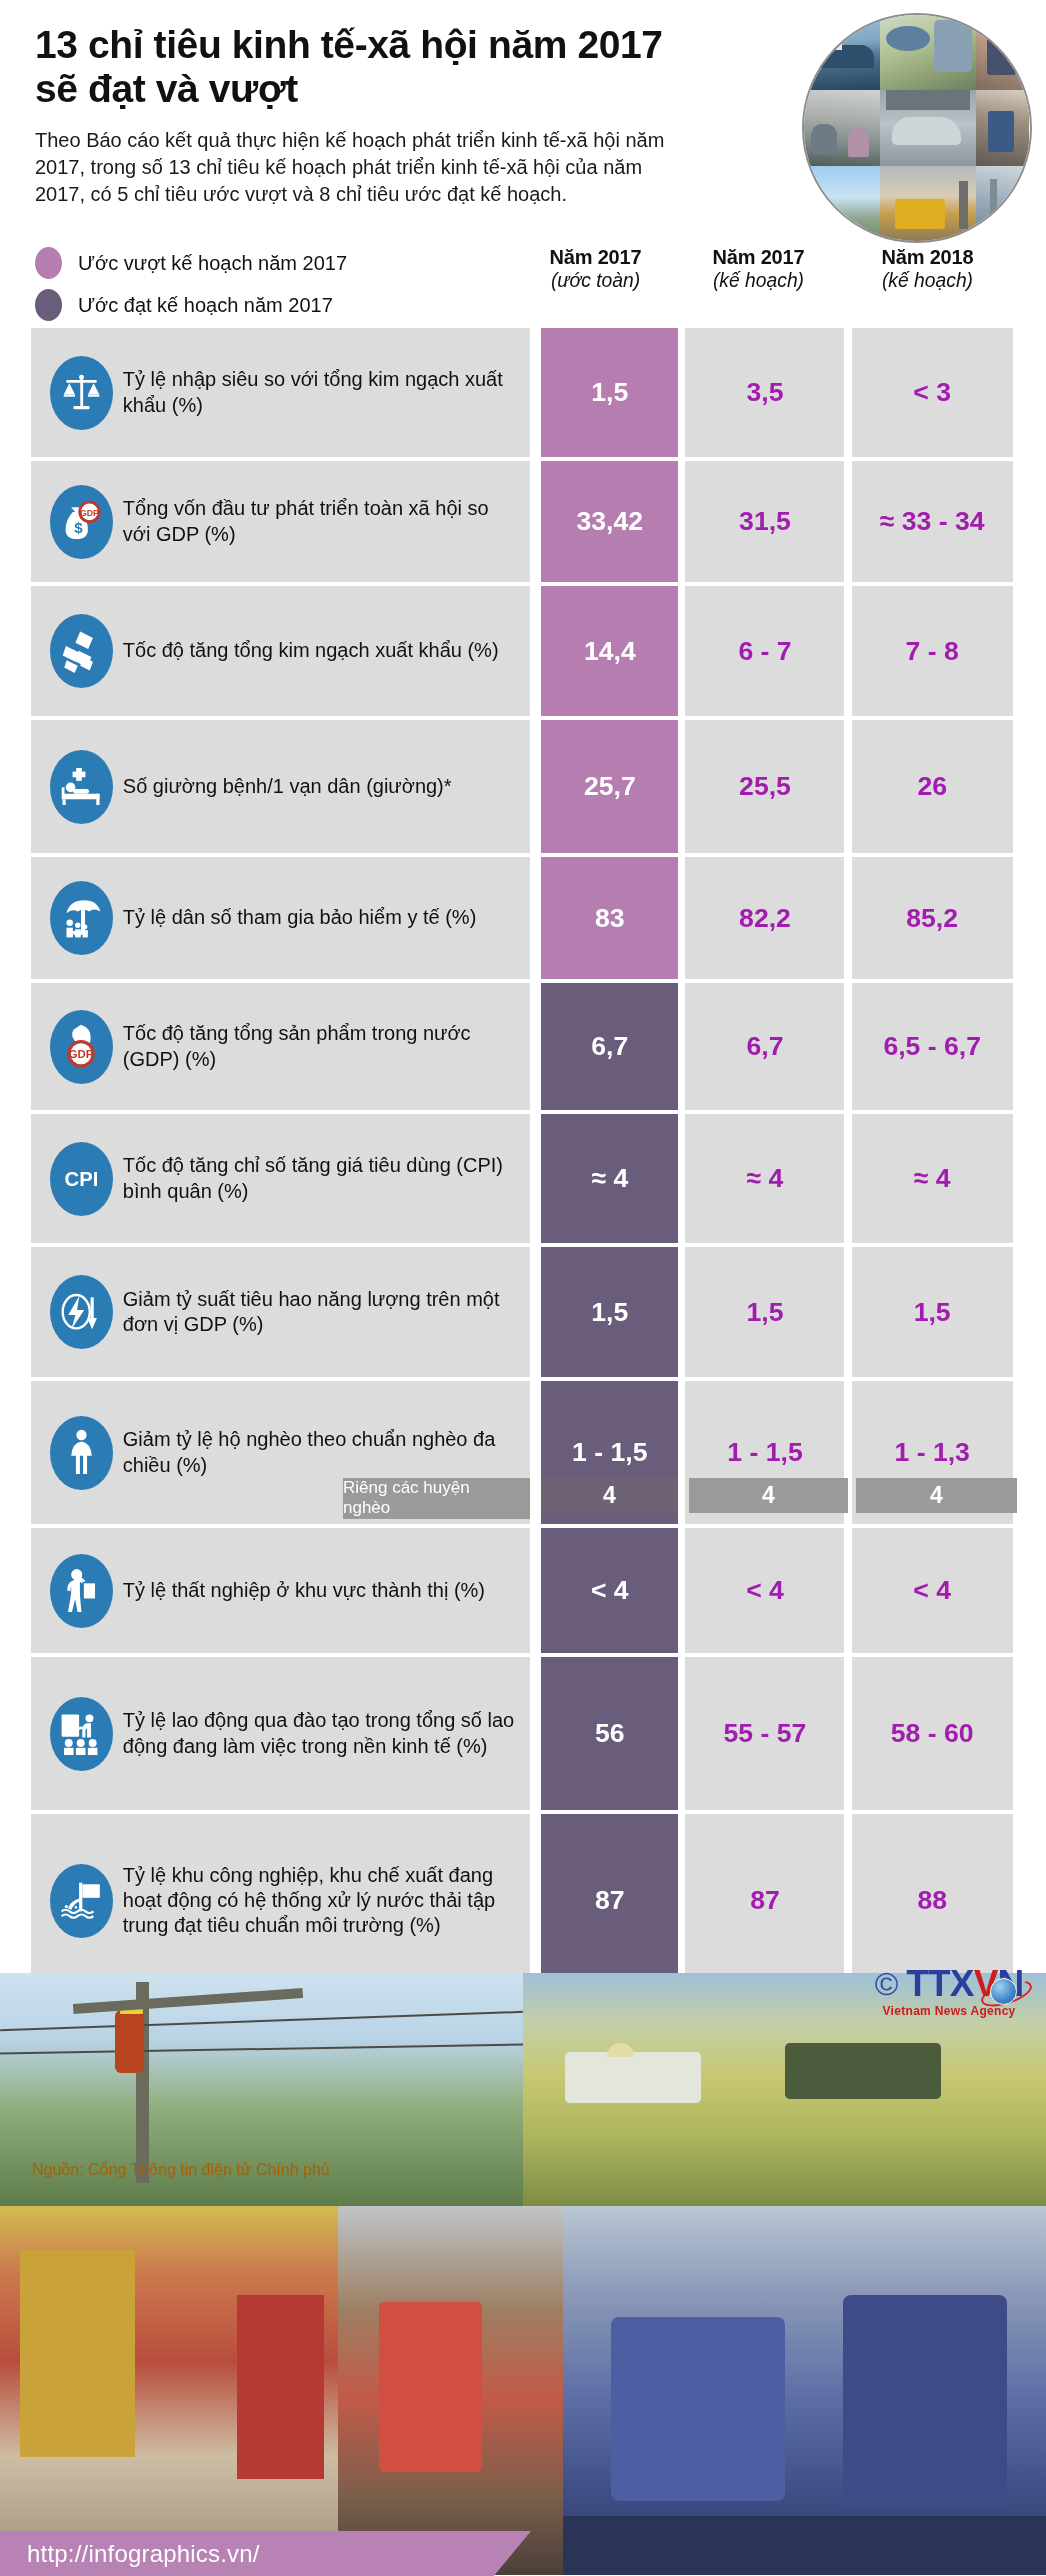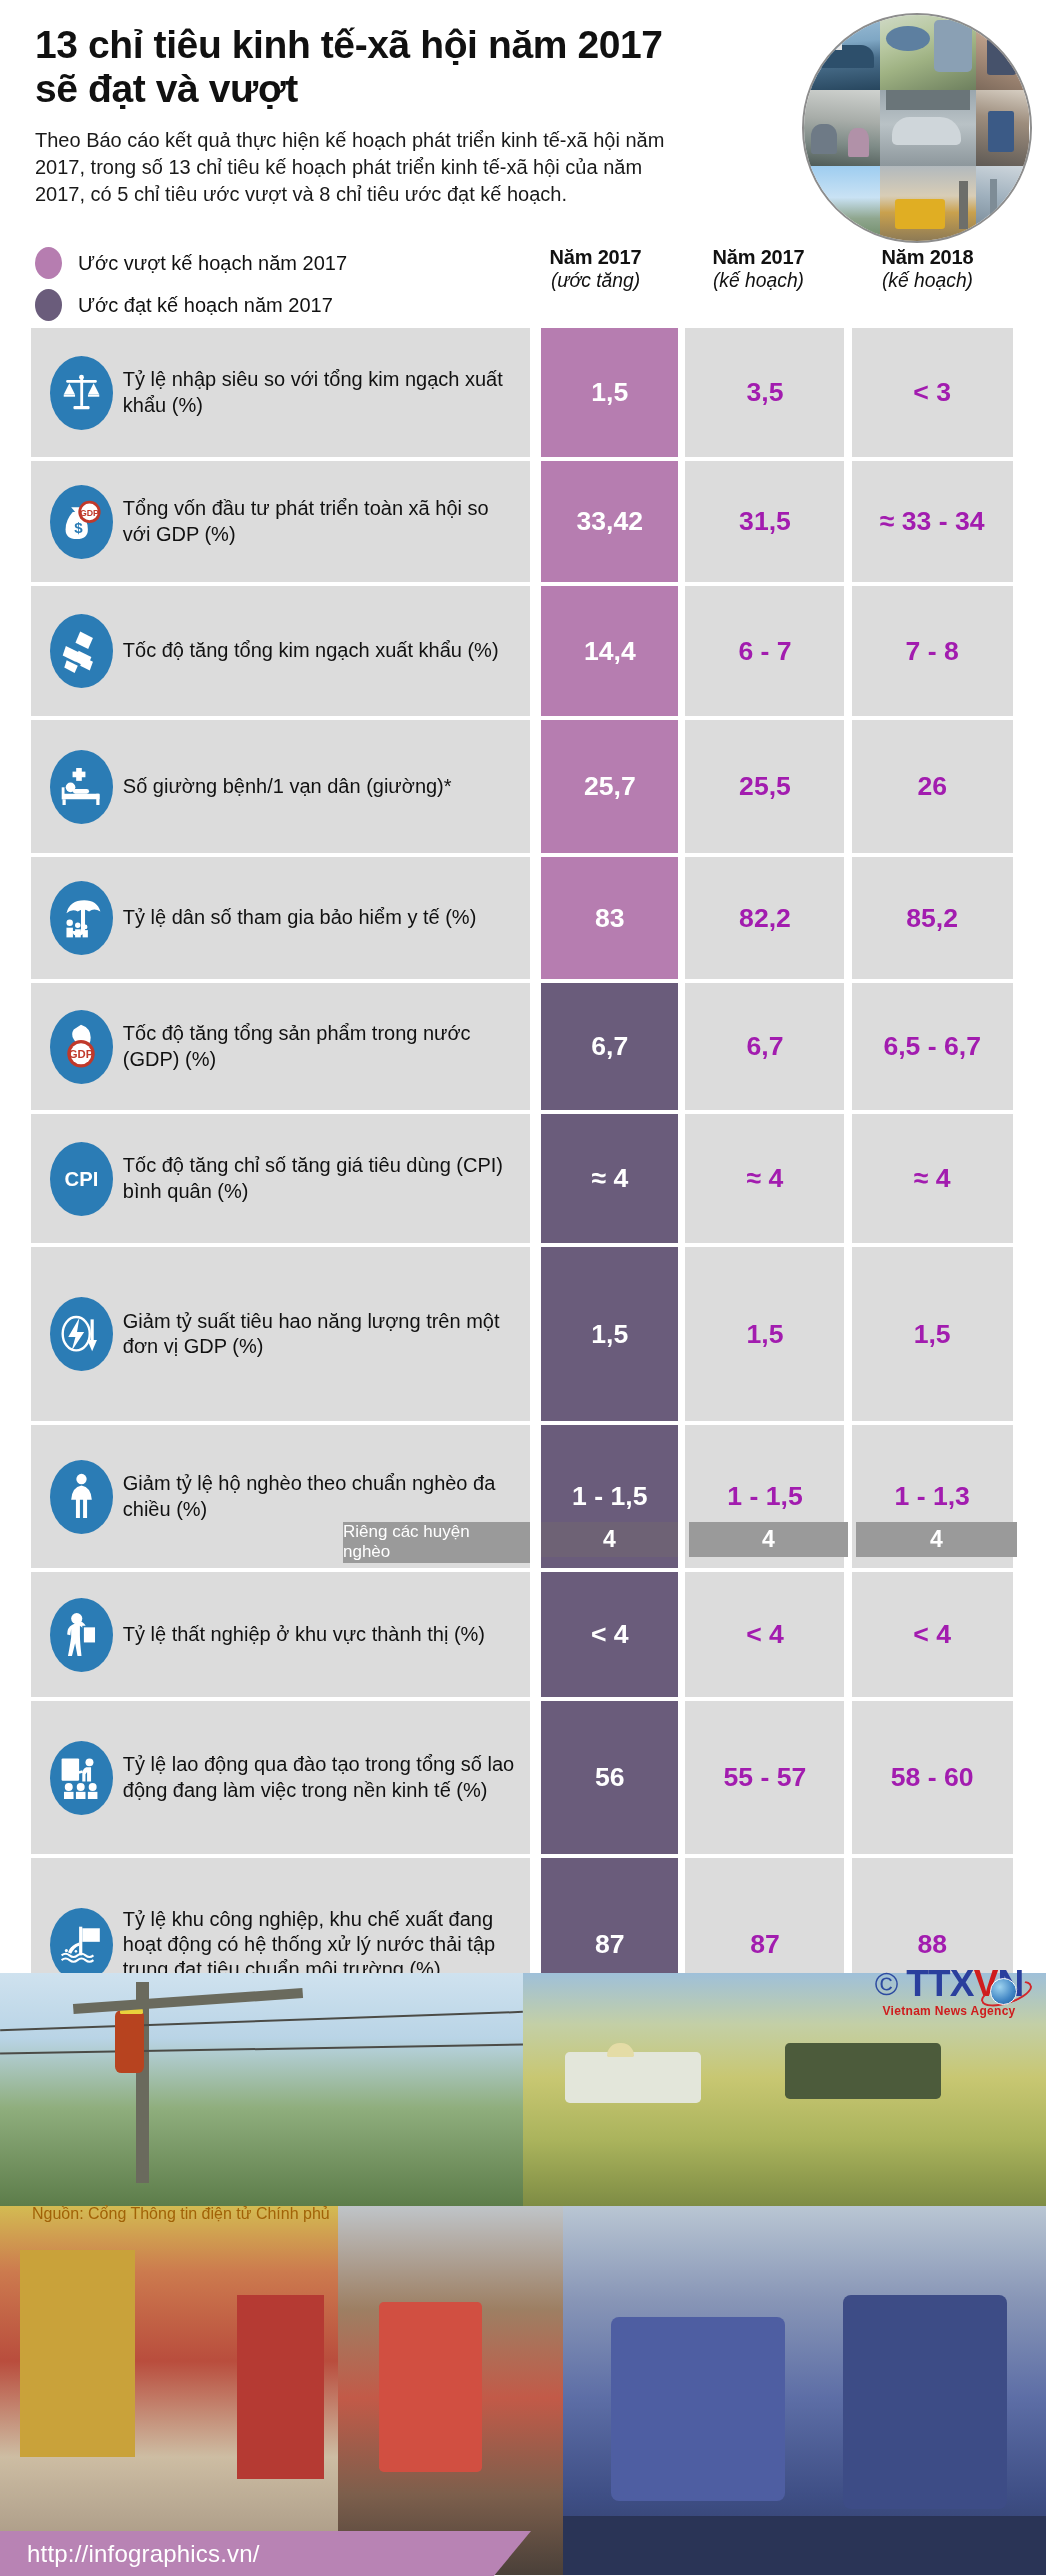--- a/index.html
+++ b/index.html
@@ -343,21 +343,21 @@
       <div class="legend-label">Ước vượt kế hoạch năm 2017</div>
     </div>
     <div class="legend-item">
       <div class="legend-dot" style="background:#6a5c7b"></div>
       <div class="legend-label">Ước đạt kế hoạch năm 2017</div>
     </div>
 
     <div class="col-heads">
       <div class="col-head c1">
         <div class="ch-main">Năm 2017</div>
-        <div class="ch-sub">(ước tăng)</div>
+        <div class="ch-sub">(ước toàn)</div>
       </div>
       <div class="col-head c2">
         <div class="ch-main">Năm 2017</div>
         <div class="ch-sub">(kế hoạch)</div>
       </div>
       <div class="col-head c3">
         <div class="ch-main">Năm 2018</div>
         <div class="ch-sub">(kế hoạch)</div>
       </div>
     </div>
@@ -507,21 +507,21 @@
     <text x="29" y="25" text-anchor="middle" font-family="Liberation Sans" font-size="25" font-weight="bold" fill="#fff">CPI</text>
               </svg>
             </div>
           </div>
           <div class="label-text">Tốc độ tăng chỉ số tăng giá tiêu dùng (CPI) bình quân (%)</div>
         </div>
         <div class="cell-val cell-v1 v-meet">≈ 4</div>
         <div class="cell-val cell-v2">≈ 4</div>
         <div class="cell-val cell-v3">≈ 4</div>
       </div>
-      <div class="trow" style="height: 174px;">
+      <div class="trow" style="height: 130px;">
         <div class="cell-label">
           <div class="icon-wrap">
             <div class="icon-oval">
               <svg width="42" height="43" viewBox="0 0 52 54">
                 <g fill="none" stroke="#fff" stroke-width="3">
     <ellipse cx="20" cy="26" rx="17" ry="21"></ellipse>
                 </g>
     <path d="M24 6 L10 30 h9 l-5 18 L30 24 h-9 z" fill="#fff"></path>
     <g fill="#fff">
                   <rect x="38" y="8" width="4" height="28"></rect>

